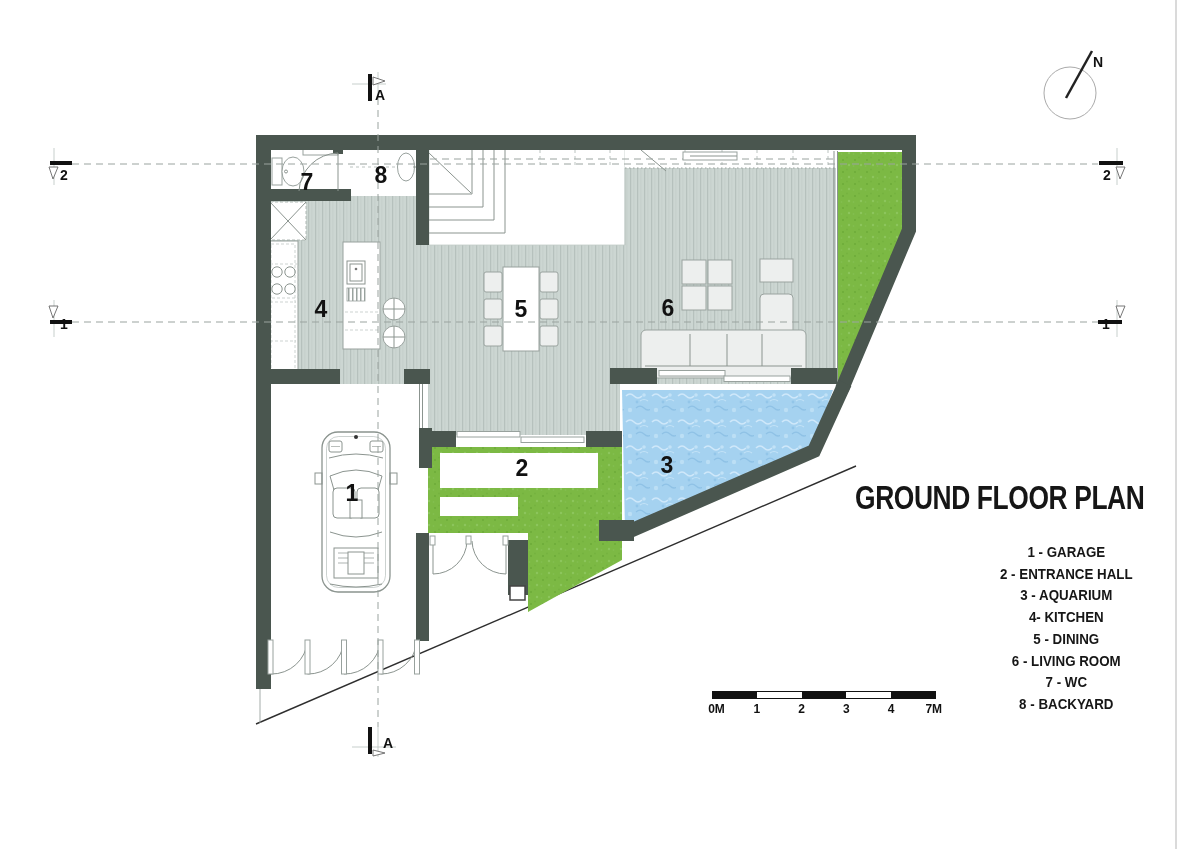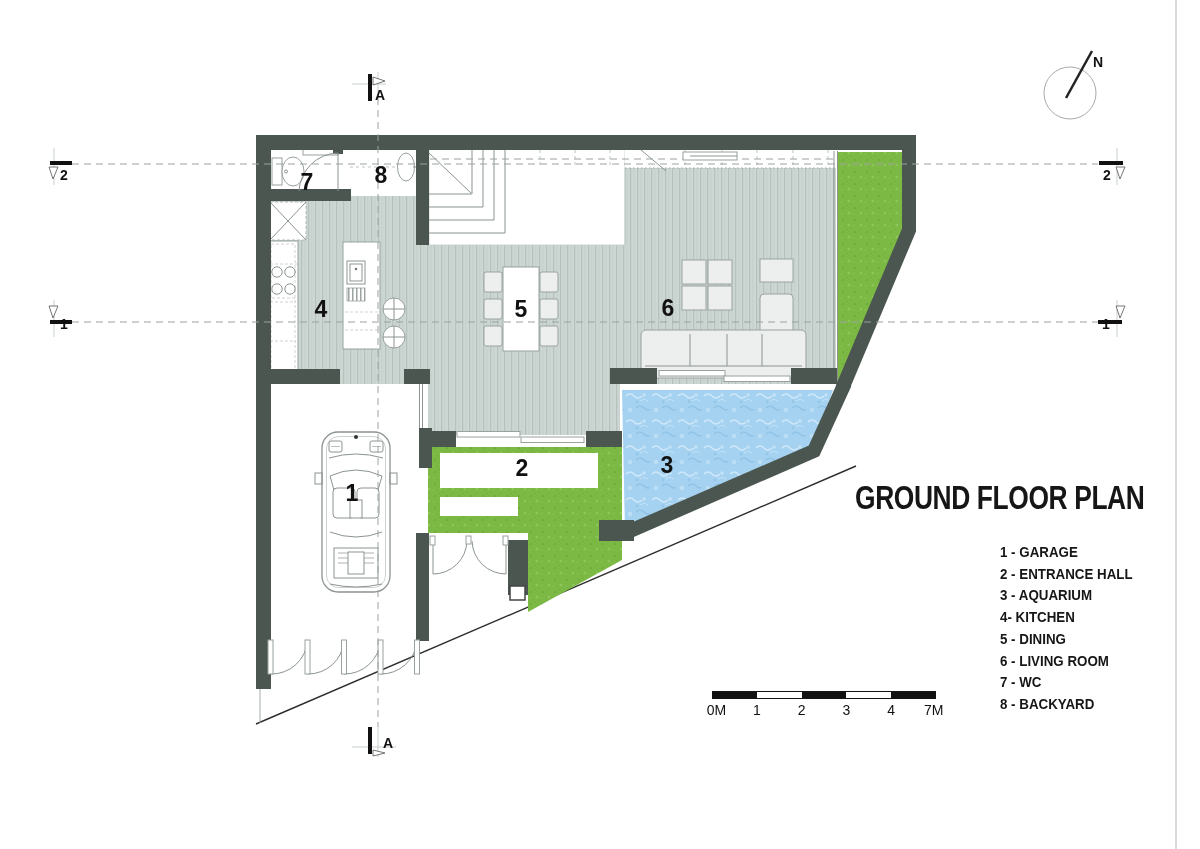--- a/index.html
+++ b/index.html
@@ -20,30 +20,30 @@
   .num{font:bold 23px "Liberation Sans", sans-serif;fill:#111;text-anchor:middle;}
   .mk{font:bold 14px "Liberation Sans", sans-serif;fill:#111;text-anchor:middle;}
   .tri{fill:#fff;stroke:#666;stroke-width:0.9;}
   .bar{fill:#111;}
 
   
   .title{position:absolute;left:855px;top:479px;font-size:33px;font-weight:bold;
          color:#161616;white-space:nowrap;letter-spacing:-0.5px;
          transform:scaleX(0.8);transform-origin:left top;}
   
-  .legend{position:absolute;left:1000px;top:541px;}
+  .legend{position:absolute;left:1000px;top:541px;text-align:center;}
   .legend div{font-size:15.5px;font-weight:bold;color:#161616;line-height:21.7px;
               white-space:nowrap;transform:scaleX(0.86);transform-origin:left top;}
   
   .scalebar{position:absolute;left:712px;top:691px;width:224px;}
   .sb-bar{display:flex;height:8px;border:1.5px solid #111;box-sizing:border-box;}
   .sb-seg{flex:1;}
   .sb-seg.b{background:#111;} .sb-seg.w{background:#fff;}
   .sb-labels{position:relative;height:16px;margin-top:3px;}
-  .sb-labels span{position:absolute;transform:translateX(-50%);font-size:14px;font-weight:normal;color:#111;white-space:nowrap;}
+  .sb-labels span{position:absolute;transform:translateX(-50%);font-size:12px;font-weight:bold;color:#111;white-space:nowrap;}
 </style>
 </head>
 <body>
 
 <div id="canvas">
 
 <svg id="plan-svg" width="1200" height="849" viewBox="0 0 1200 849">
   <defs>
     <pattern id="pFloor" width="7" height="40" patternUnits="userSpaceOnUse">
       <rect width="7" height="40" fill="#ccd6d2"></rect>

